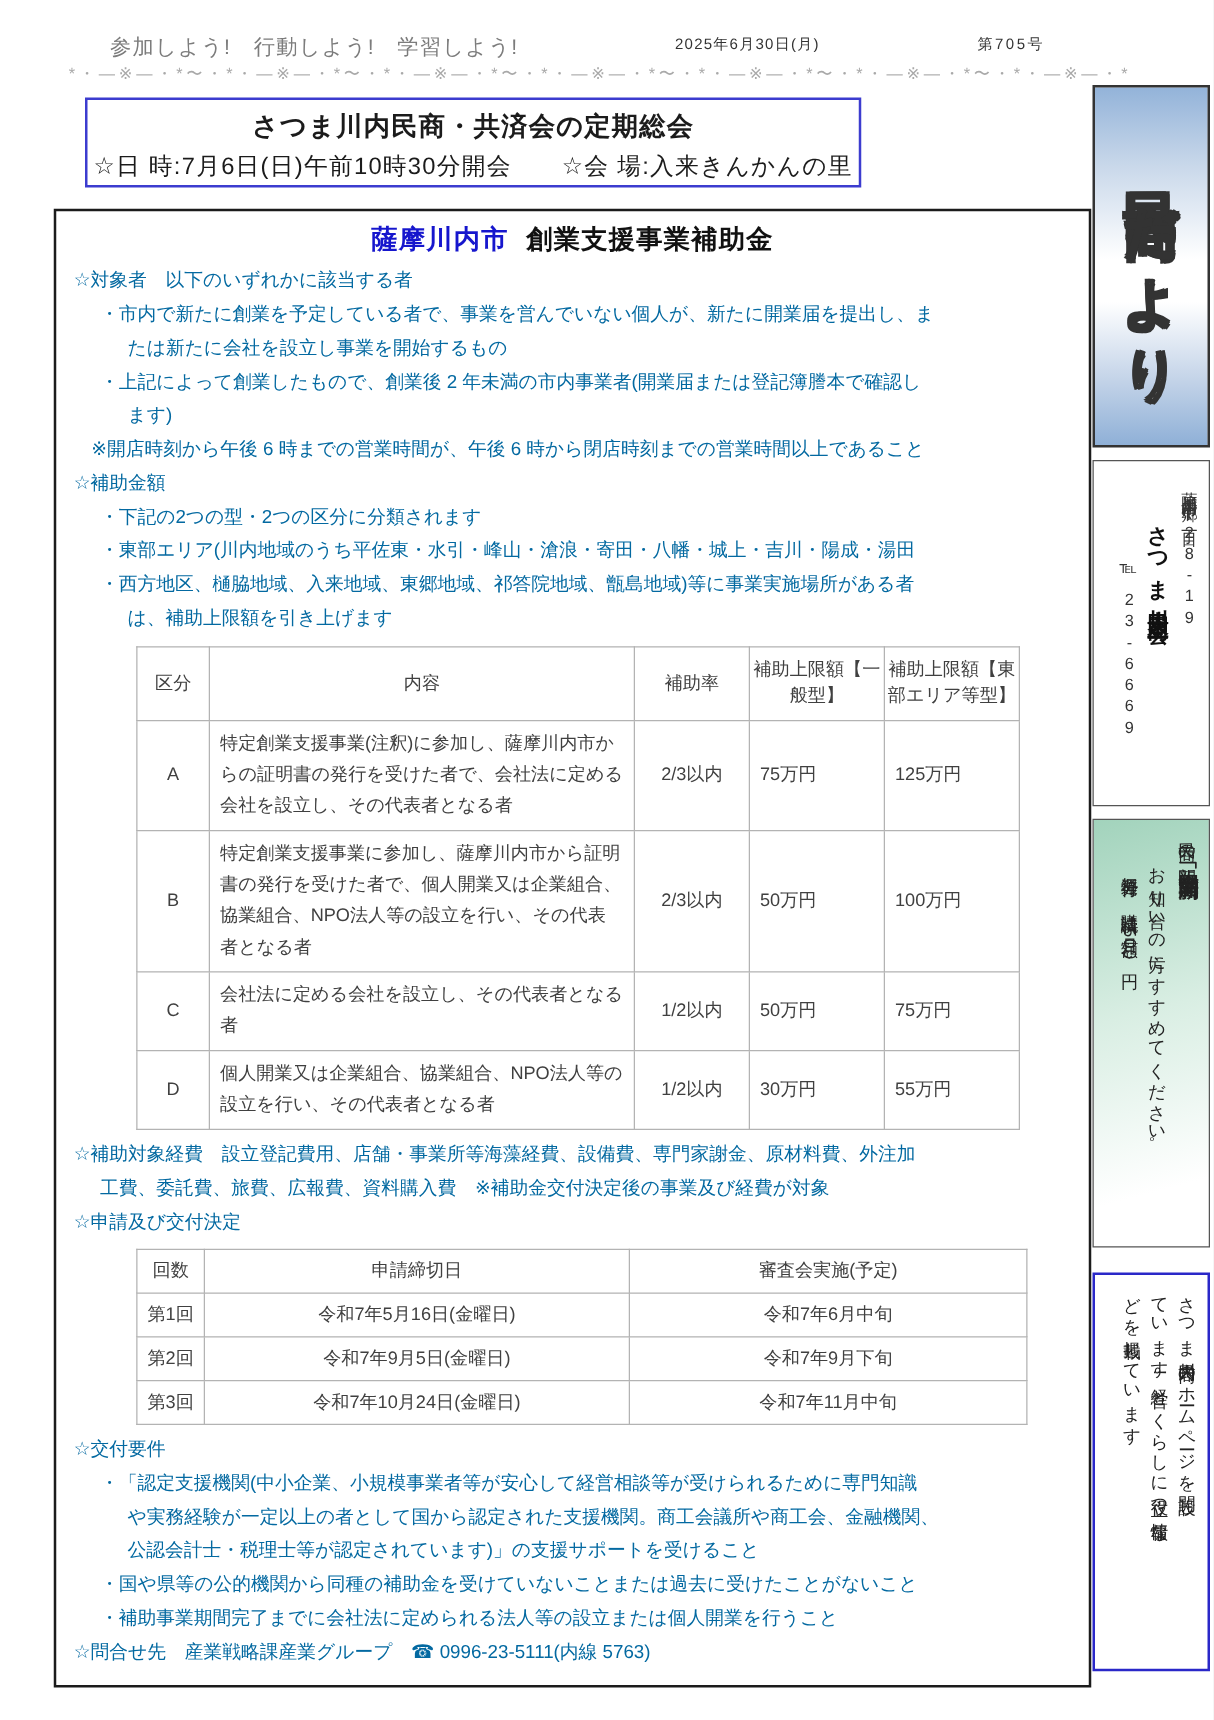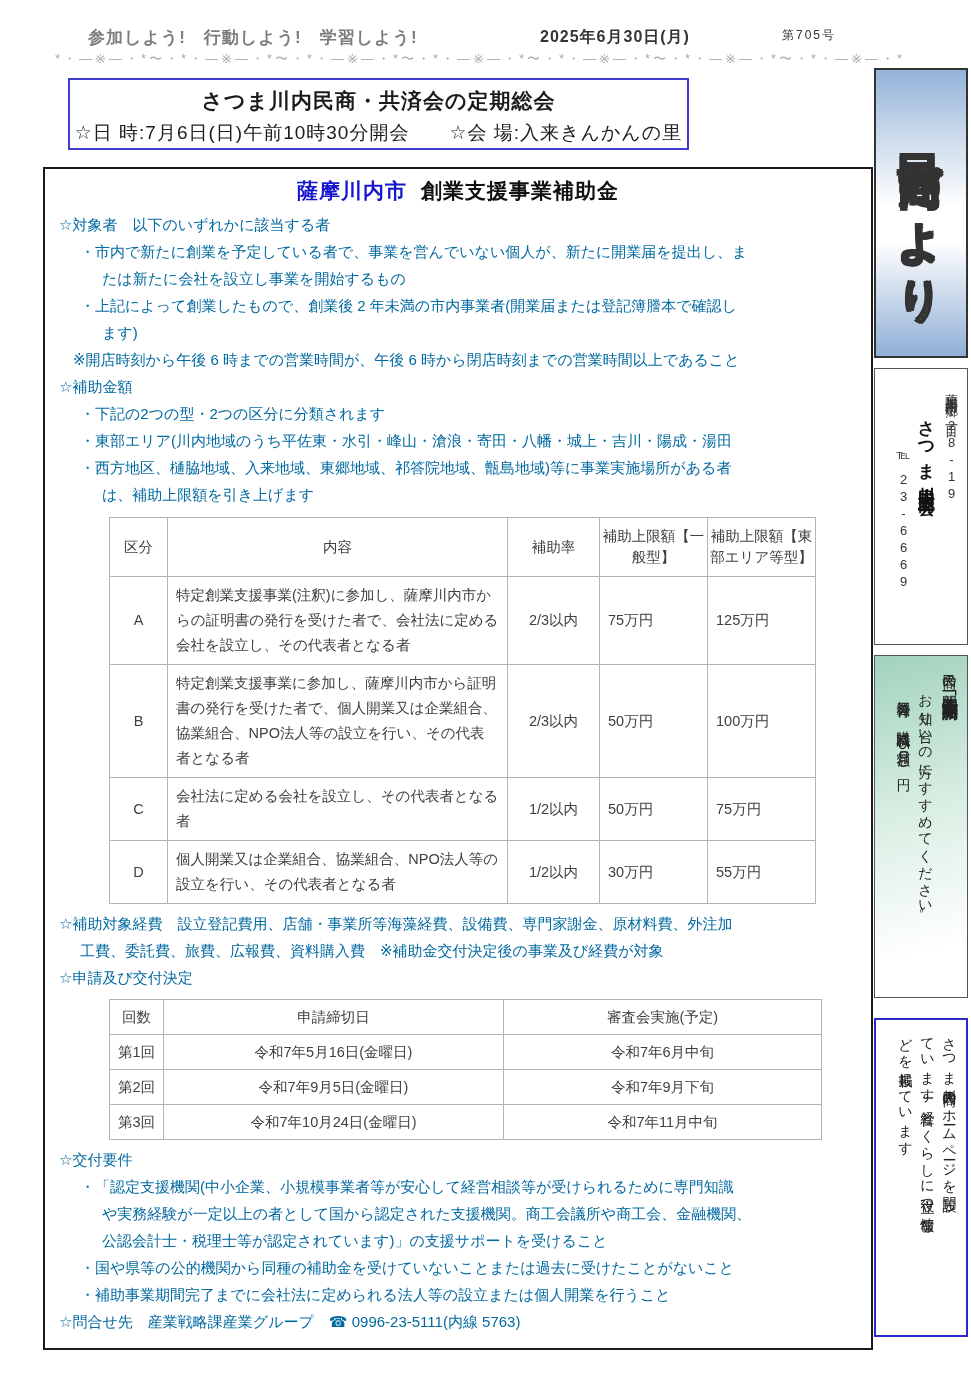--- a/index.html
+++ b/index.html
@@ -1,21 +1,21 @@
 <!DOCTYPE html>
 <html lang="ja"><head>
 <meta charset="utf-8">
 <style>
   html,body{margin:0;padding:0;background:#e8e8e8;}
   .page{position:relative;width:971px;height:1376px;background:#ffffff;margin:0 auto;
         font-family:"Liberation Sans","DejaVu Sans",sans-serif;color:#2e2e2e;overflow:hidden;}
 
   
-  .slogans{position:absolute;left:88px;top:26px;font-size:17px;font-weight:bold;color:#7c7c7c;letter-spacing:1px;}
-  .hdr-date{position:absolute;left:540px;top:27px;font-size:16px;color:#333;letter-spacing:1px;font-weight:bold;}
+  .slogans{position:absolute;left:88px;top:26px;font-size:17px;font-weight:normal;color:#7c7c7c;letter-spacing:1px;}
+  .hdr-date{position:absolute;left:540px;top:27px;font-size:12px;color:#333;letter-spacing:1px;}
   .hdr-issue{position:absolute;left:782px;top:27px;font-size:12px;color:#333;letter-spacing:2px;}
   .divider{position:absolute;left:55px;top:48px;width:895px;height:22px;overflow:hidden;white-space:nowrap;
            color:#a9a9a9;font-size:13px;letter-spacing:3px;line-height:22px;}
 
   
   .notice{position:absolute;left:68px;top:78px;width:621px;height:72px;border:2px solid #3c3ccf;
           box-sizing:border-box;text-align:center;background:#fff;}
   .notice-title{font-size:21px;font-weight:bold;color:#1b1b1b;margin-top:7px;letter-spacing:1px;}
   .notice-details{font-size:19px;font-weight:normal;color:#1b1b1b;margin-top:5px;letter-spacing:1px;}
 

